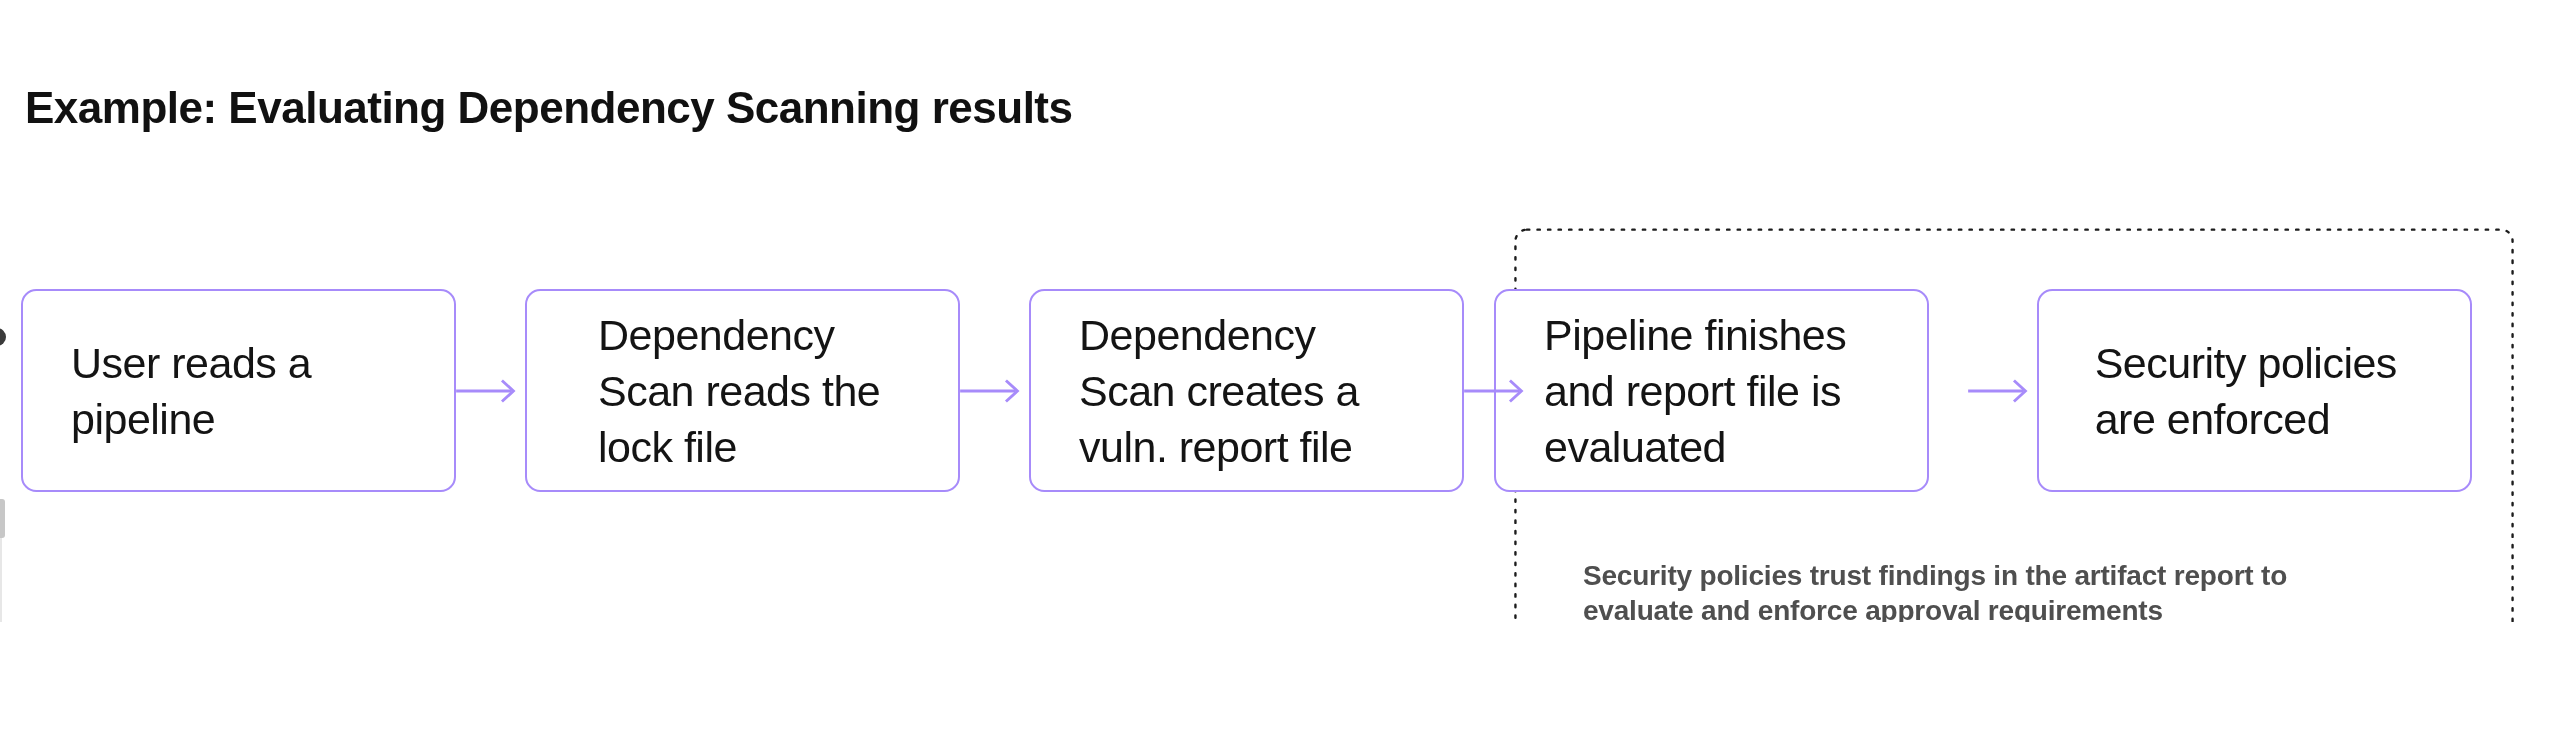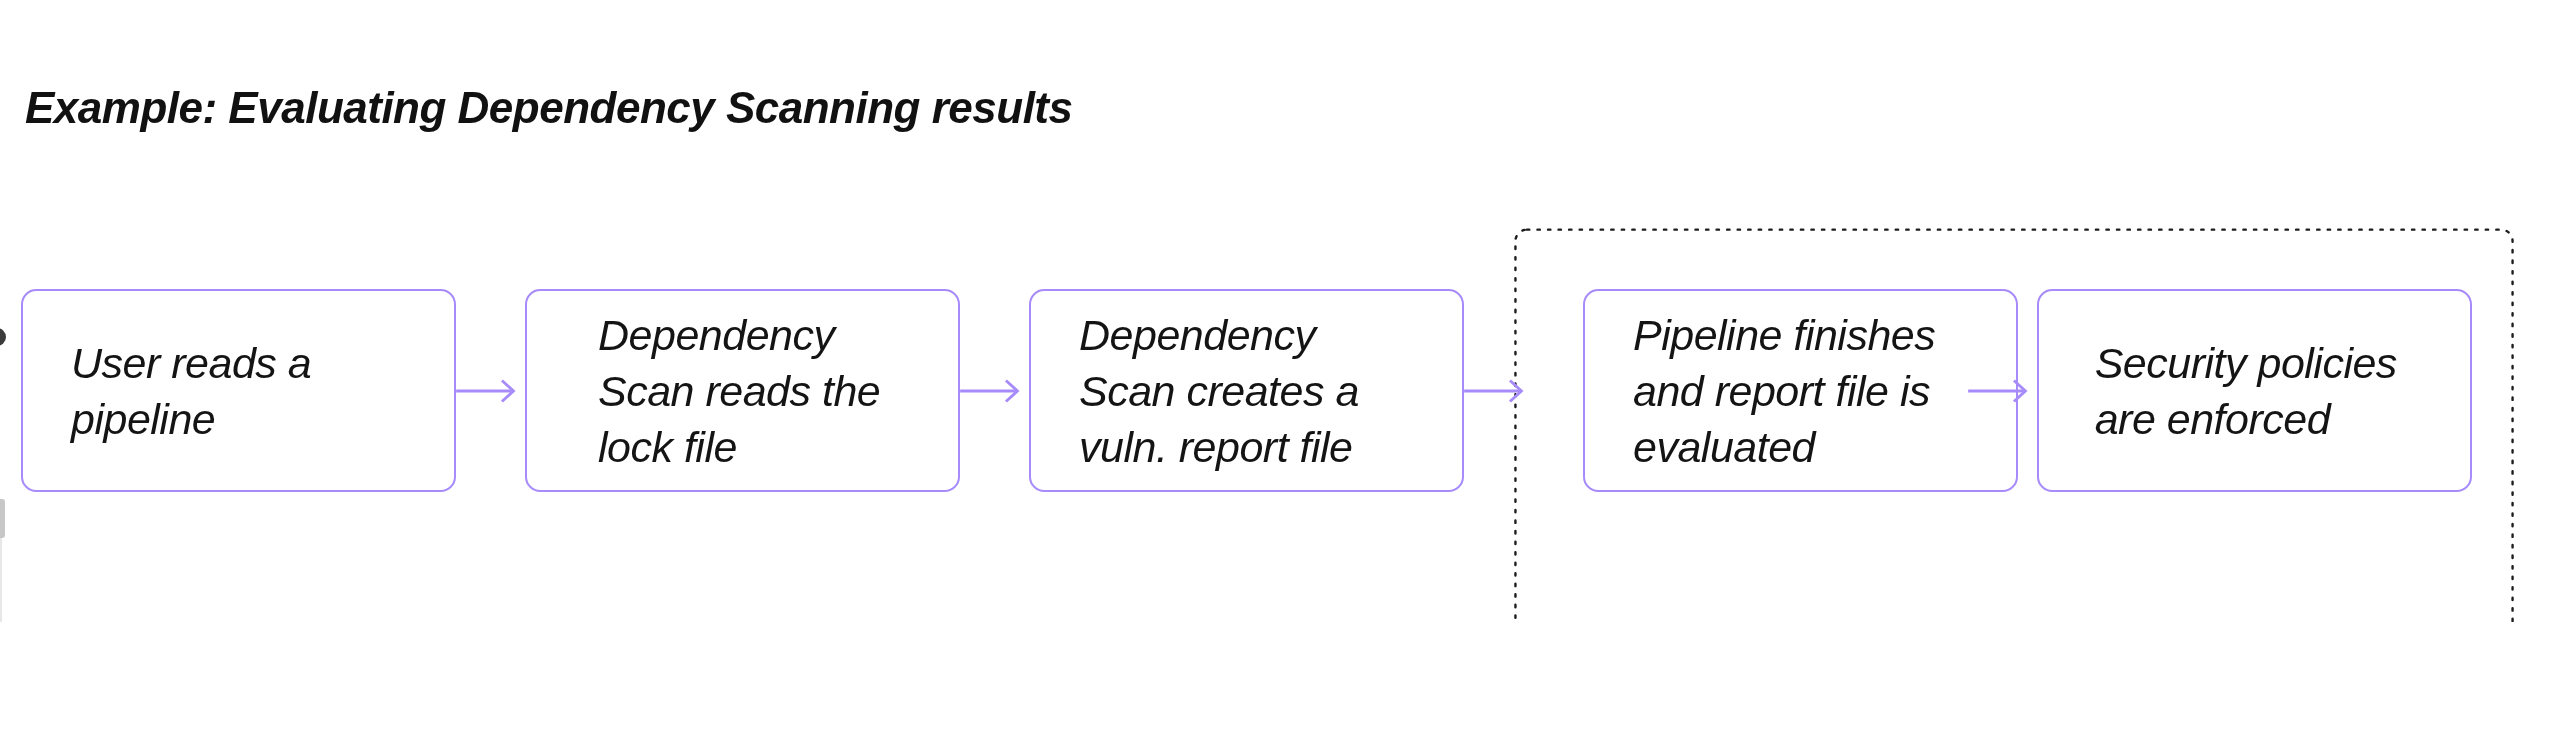--- a/index.html
+++ b/index.html
@@ -3,21 +3,20 @@
 <meta charset="utf-8">
 <style>
   html, body { margin: 0; padding: 0; background: #ffffff; }
   .canvas {
     position: relative;
     width: 2576px;
     height: 622px;
     background: #ffffff;
     overflow: hidden;
     font-family: "Liberation Sans", "DejaVu Sans", sans-serif;
-    font-style: italic;
   }
   .page-title {
     position: absolute;
     left: 25px;
     top: 83px;
     font-size: 44px;
     line-height: 50px;
     font-weight: bold;
     letter-spacing: -0.5px;
     color: #111111;
@@ -119,21 +118,21 @@
 Scan reads the
 lock file</span>
   </div>
 
   <div class="step" style="left:1029px;">
     <span class="step-label">Dependency
 Scan creates a
 vuln. report file</span>
   </div>
 
-  <div class="step" style="left:1583px;">
+  <div class="step" style="left:1494px;">
     <span class="step-label">Pipeline finishes
 and report file is
 evaluated</span>
   </div>
 
   <div class="step" style="left:2037px;">
     <span class="step-label" style="padding-left:7.7px;">Security policies
 are enforced</span>
   </div>
 
@@ -150,15 +149,17 @@
   <svg class="arrow" style="left:1464px;" width="69" height="42" viewBox="0 0 72 44">
     <line x1="0" y1="22" x2="58" y2="22" stroke="#a78bfa" stroke-width="3"></line>
     <polyline points="48,11 60,22 48,33" fill="none" stroke="#a78bfa" stroke-width="3"></polyline>
   </svg>
 
   <svg class="arrow" style="left:1968px;" width="69" height="42" viewBox="0 0 72 44">
     <line x1="0" y1="22" x2="58" y2="22" stroke="#a78bfa" stroke-width="3"></line>
     <polyline points="48,11 60,22 48,33" fill="none" stroke="#a78bfa" stroke-width="3"></polyline>
   </svg>
 
+  <div class="policy-note">Security policies trust findings in the artifact report to
+evaluate and enforce approval requirements</div>
 
 </div>
 
 
 </body></html>

